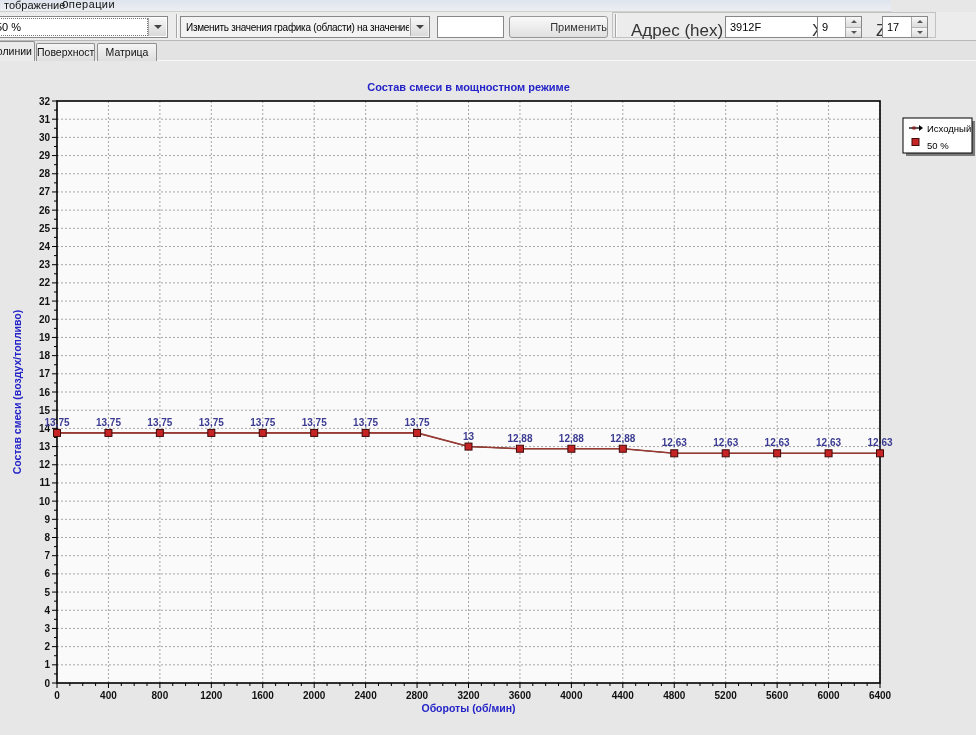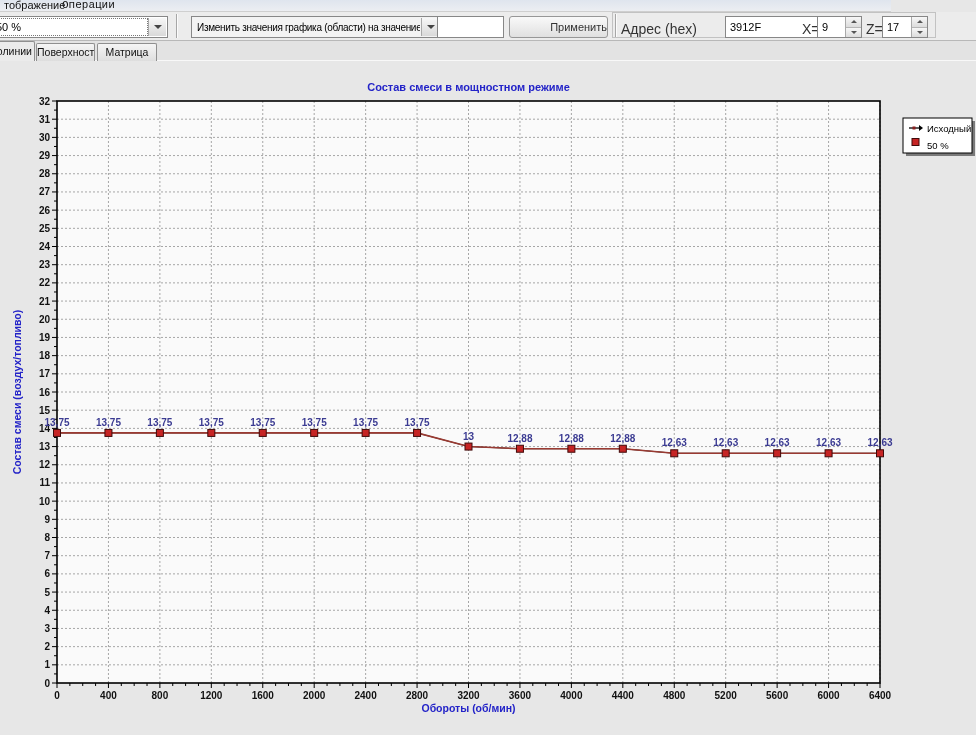--- a/index.html
+++ b/index.html
@@ -56,21 +56,21 @@
     text-align:right;line-height:20px;color:#333;font-size:11px;
   }
   .vsep{
     position:absolute;top:2px;height:24px;width:0;
     border-left:1px solid #a6a6a6;border-right:1px solid #fbfbfb;
   }
   .tb-group{
     position:absolute;left:612px;top:0px;width:324px;height:26px;
     border:1px solid #c2c2c2;box-sizing:border-box;
   }
-  .tb-label{position:absolute;top:9px;font-size:14px;color:#333;white-space:nowrap;}
+  .tb-label{position:absolute;top:9px;font-size:17px;color:#333;white-space:nowrap;margin-left:10px;}
   .spin{background:#fff;border:1px solid #878787;}
   .spin .val{position:absolute;left:4px;top:4px;font-size:11px;color:#000;}
   .spinner{
     position:absolute;right:0;top:0;bottom:0;width:15px;
     border-left:1px solid #a9a9a9;display:flex;flex-direction:column;
   }
   .sp-btn{flex:1;position:relative;background:linear-gradient(#f7f7f7,#dcdcdc);}
   .sp-btn + .sp-btn{border-top:1px solid #b5b5b5;}
   .tri-up-s{
     position:absolute;left:50%;top:50%;margin:-2px 0 0 -3px;width:0;height:0;
@@ -120,21 +120,21 @@
   <div class="ctl combo" style="left:-10px;width:178px;">
     <div class="val">50 %</div>
     <div class="focus-rect"></div>
     <div class="arrow-btn">
       <div class="tri-down"></div>
     </div>
   </div>
 
   <div class="vsep" style="left:176px;"></div>
 
-  <div class="ctl combo gray" style="left:191px;width:250px;">
+  <div class="ctl combo gray" style="left:180px;width:250px;">
     <div class="val">Изменить значения графика (области) на значение</div>
     <div class="arrow-btn">
       <div class="tri-down"></div>
     </div>
   </div>
 
   <div class="ctl edit" style="left:437px;width:67px;">
     <input type="text" value="" style="">
   </div>
 

